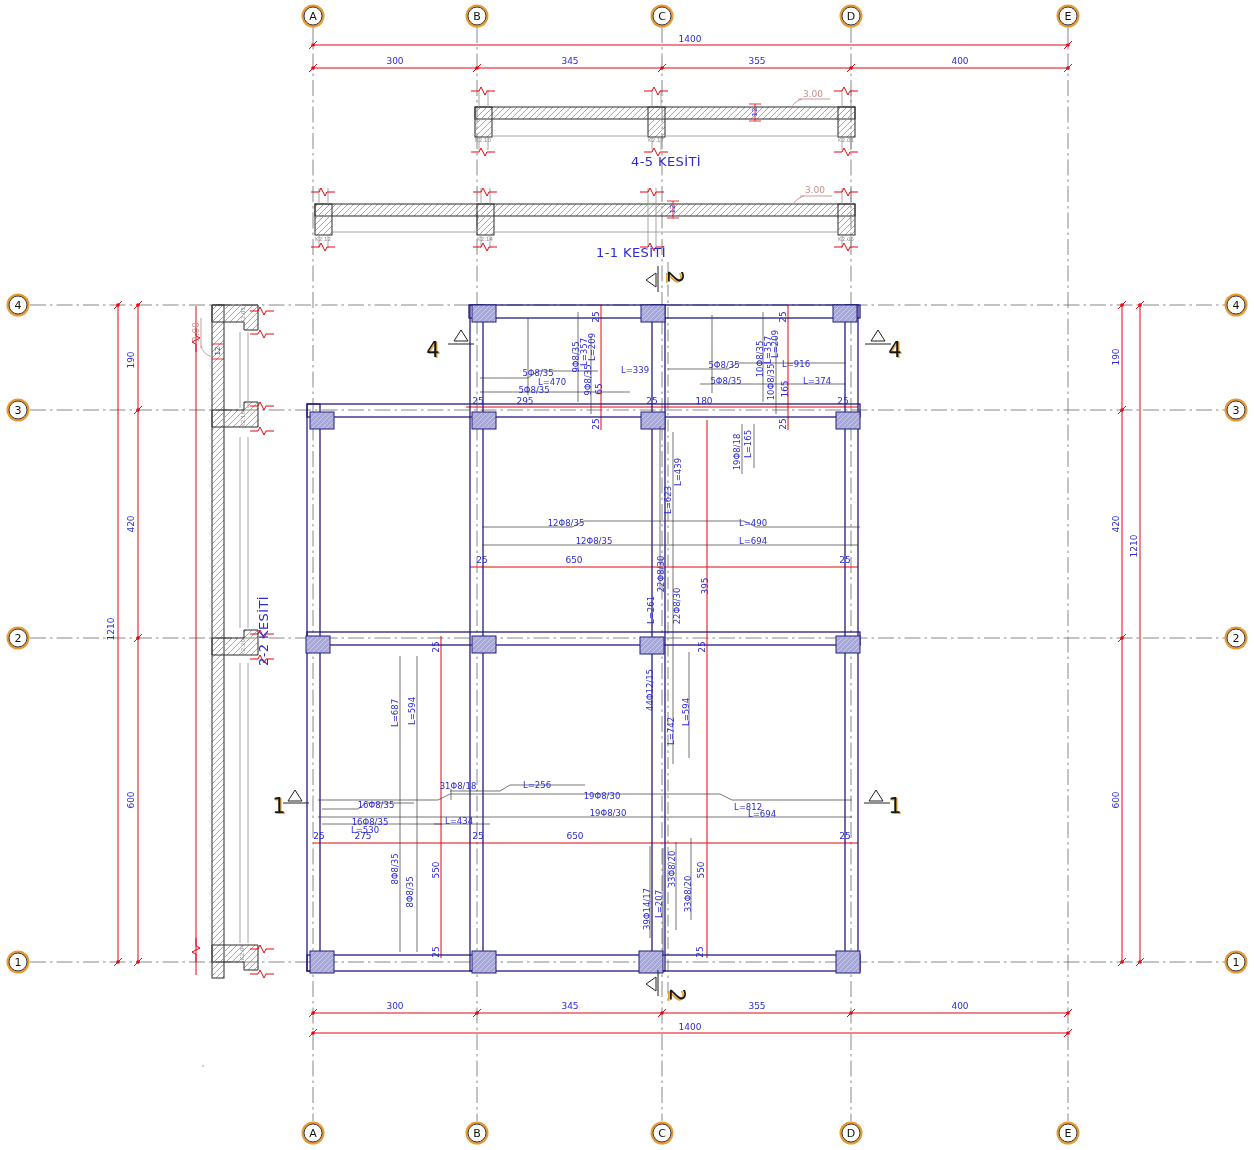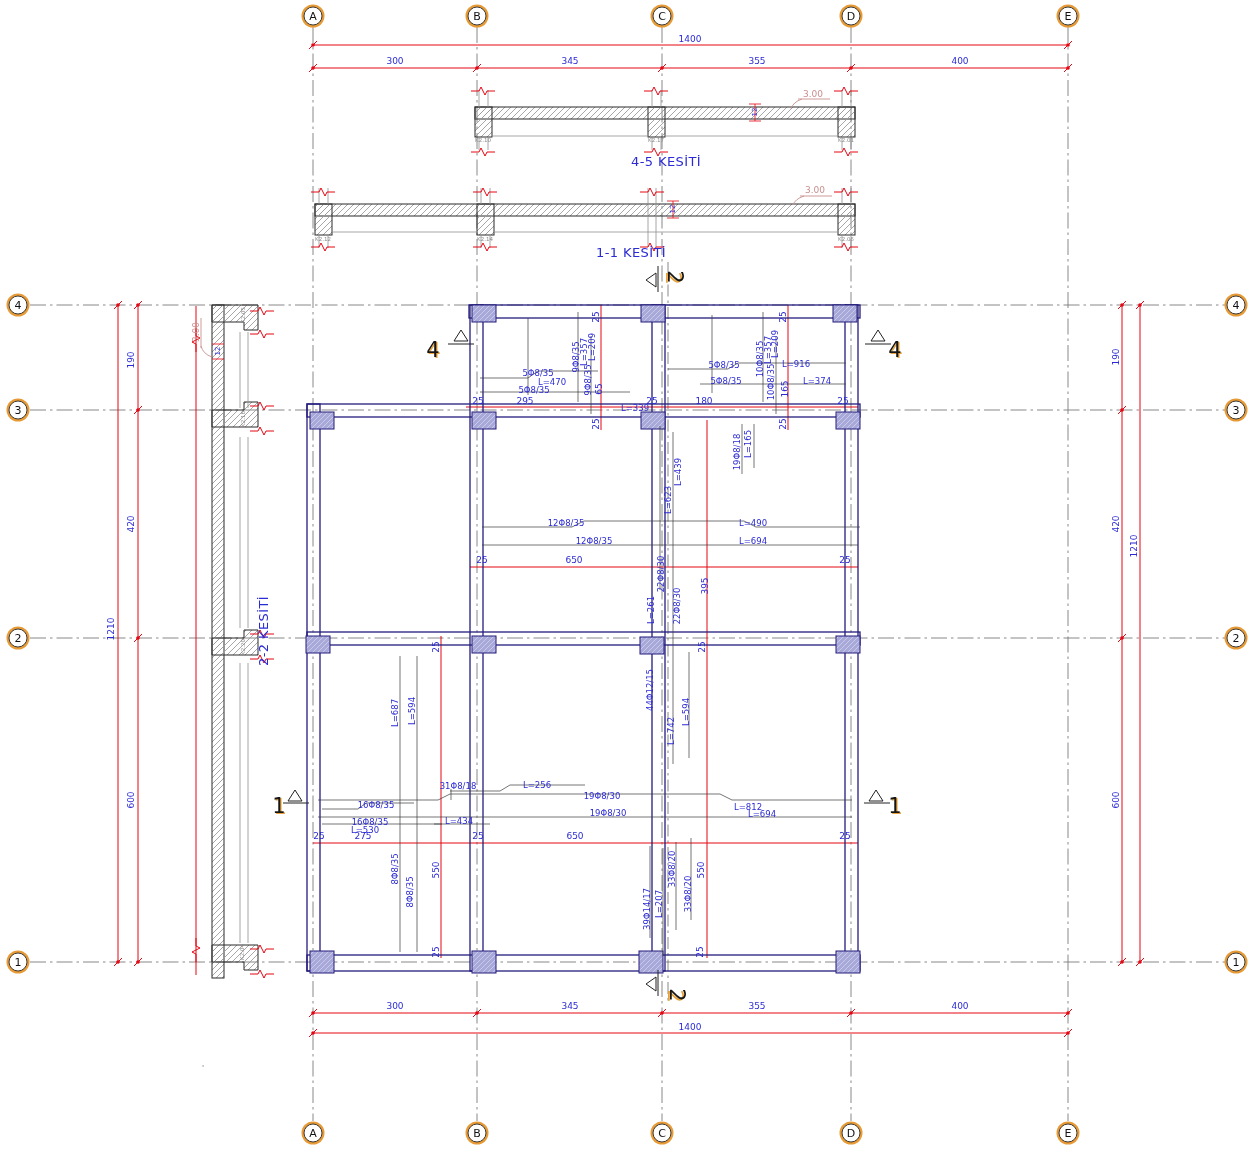--- a/index.html
+++ b/index.html
@@ -217,21 +217,21 @@
       <div class="lb dim" style="left: 705px; top: 586px; transform: translate(-50%, -50%) rotate(-90deg);">395</div>
       <div class="lb dim" style="left: 436px; top: 647px; transform: translate(-50%, -50%) rotate(-90deg);">25</div>
       <div class="lb dim" style="left: 702px; top: 647px; transform: translate(-50%, -50%) rotate(-90deg);">25</div>
       <div class="lb dim" style="left: 436px; top: 870px; transform: translate(-50%, -50%) rotate(-90deg);">550</div>
       <div class="lb dim" style="left: 701px; top: 870px; transform: translate(-50%, -50%) rotate(-90deg);">550</div>
       <div class="lb dim" style="left: 436px; top: 952px; transform: translate(-50%, -50%) rotate(-90deg);">25</div>
       <div class="lb dim" style="left: 700px; top: 952px; transform: translate(-50%, -50%) rotate(-90deg);">25</div>
       <div class="lb rebar" style="left: 538px; top: 373px; transform: translate(-50%, -50%);">5Φ8/35</div>
       <div class="lb rebar" style="left: 552px; top: 382px; transform: translate(-50%, -50%);">L=470</div>
       <div class="lb rebar" style="left: 534px; top: 390px; transform: translate(-50%, -50%);">5Φ8/35</div>
-      <div class="lb rebar" style="left: 627px; top: 408px; transform: translate(-50%, -50%); padding-left: 16px;">L=339</div>
+      <div class="lb rebar" style="left: 627px; top: 370px; transform: translate(-50%, -50%); padding-left: 16px;">L=339</div>
       <div class="lb rebar" style="left: 724px; top: 365px; transform: translate(-50%, -50%);">5Φ8/35</div>
       <div class="lb rebar" style="left: 796px; top: 364px; transform: translate(-50%, -50%);">L=916</div>
       <div class="lb rebar" style="left: 726px; top: 381px; transform: translate(-50%, -50%);">5Φ8/35</div>
       <div class="lb rebar" style="left: 817px; top: 381px; transform: translate(-50%, -50%);">L=374</div>
       <div class="lb rebar" style="left: 566px; top: 523px; transform: translate(-50%, -50%);">12Φ8/35</div>
       <div class="lb rebar" style="left: 753px; top: 523px; transform: translate(-50%, -50%);">L=490</div>
       <div class="lb rebar" style="left: 594px; top: 541px; transform: translate(-50%, -50%);">12Φ8/35</div>
       <div class="lb rebar" style="left: 753px; top: 541px; transform: translate(-50%, -50%);">L=694</div>
       <div class="lb rebar" style="left: 458px; top: 786px; transform: translate(-50%, -50%);">31Φ8/18</div>
       <div class="lb rebar" style="left: 537px; top: 785px; transform: translate(-50%, -50%);">L=256</div>

